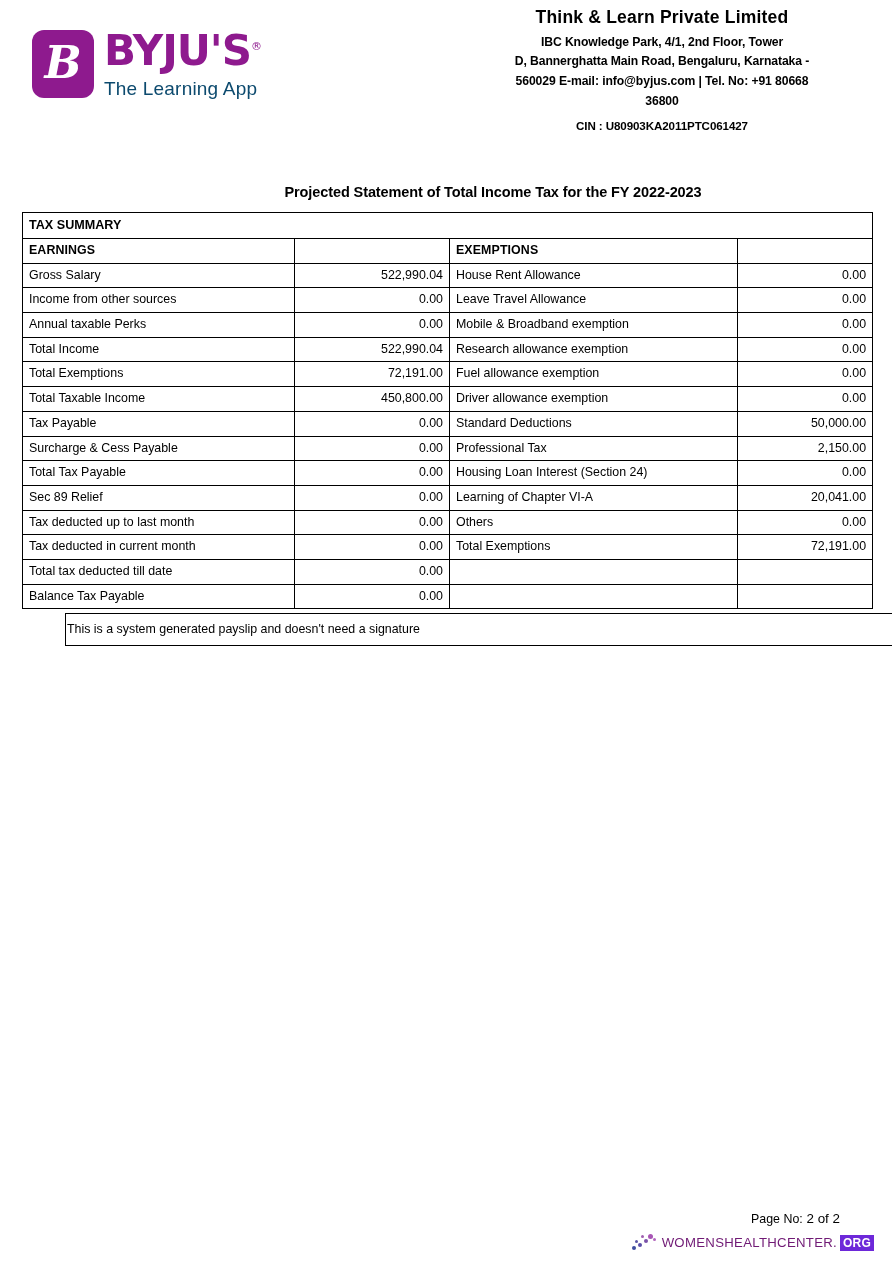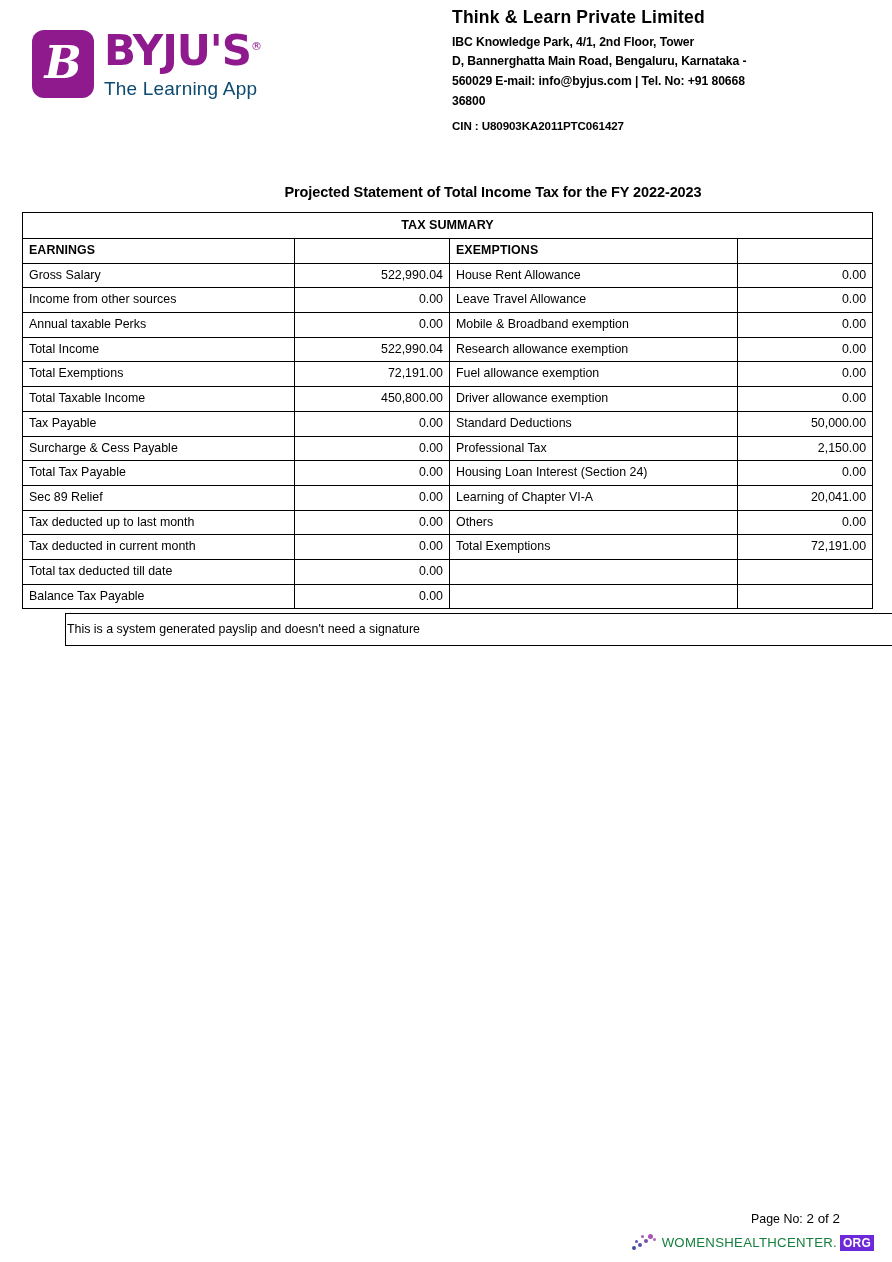--- a/index.html
+++ b/index.html
@@ -84,21 +84,21 @@
     line-height: 1;
     margin-top: 7px;
     letter-spacing: 0.2px;
   }
 
   .company-block {
     position: absolute;
     right: 20px;
     top: 6px;
     width: 420px;
-    text-align: left;
+    text-align: center;
   }
   .company-name {
     font-family: "Liberation Sans", sans-serif;
     font-size: 17.5px;
     font-weight: bold;
     letter-spacing: 0.2px;
     line-height: 1.35;
     margin-bottom: 3px;
   }
   .company-addr {
@@ -145,21 +145,21 @@
   .tax-table td {
     border: 1px solid #000000;
     height: 23.7px;
     padding: 0 6px;
     vertical-align: middle;
     line-height: 1.1;
     overflow: hidden;
     white-space: nowrap;
   }
   .tax-table .summary-head {
-    text-align: center;
+    text-align: left;
     font-weight: bold;
     font-size: 12.6px;
     height: 25px;
   }
   .tax-table .col-head {
     font-weight: bold;
     font-size: 12.4px;
     letter-spacing: 0.1px;
   }
   .tax-table .num {
@@ -222,21 +222,21 @@
     flex: 0 0 auto;
   }
   .wm-dots i {
     position: absolute;
     display: block;
     border-radius: 50%;
   }
   .wm-name {
     font-family: "Liberation Sans", sans-serif;
     font-size: 13.2px;
-    color: #15803d;
+    color: #701a75;
     letter-spacing: 0.3px;
     line-height: 1;
     white-space: nowrap;
   }
   .wm-org {
     background: #6d28d9;
     color: #ffffff;
     font-family: "Liberation Sans", sans-serif;
     font-size: 12px;
     font-weight: bold;

